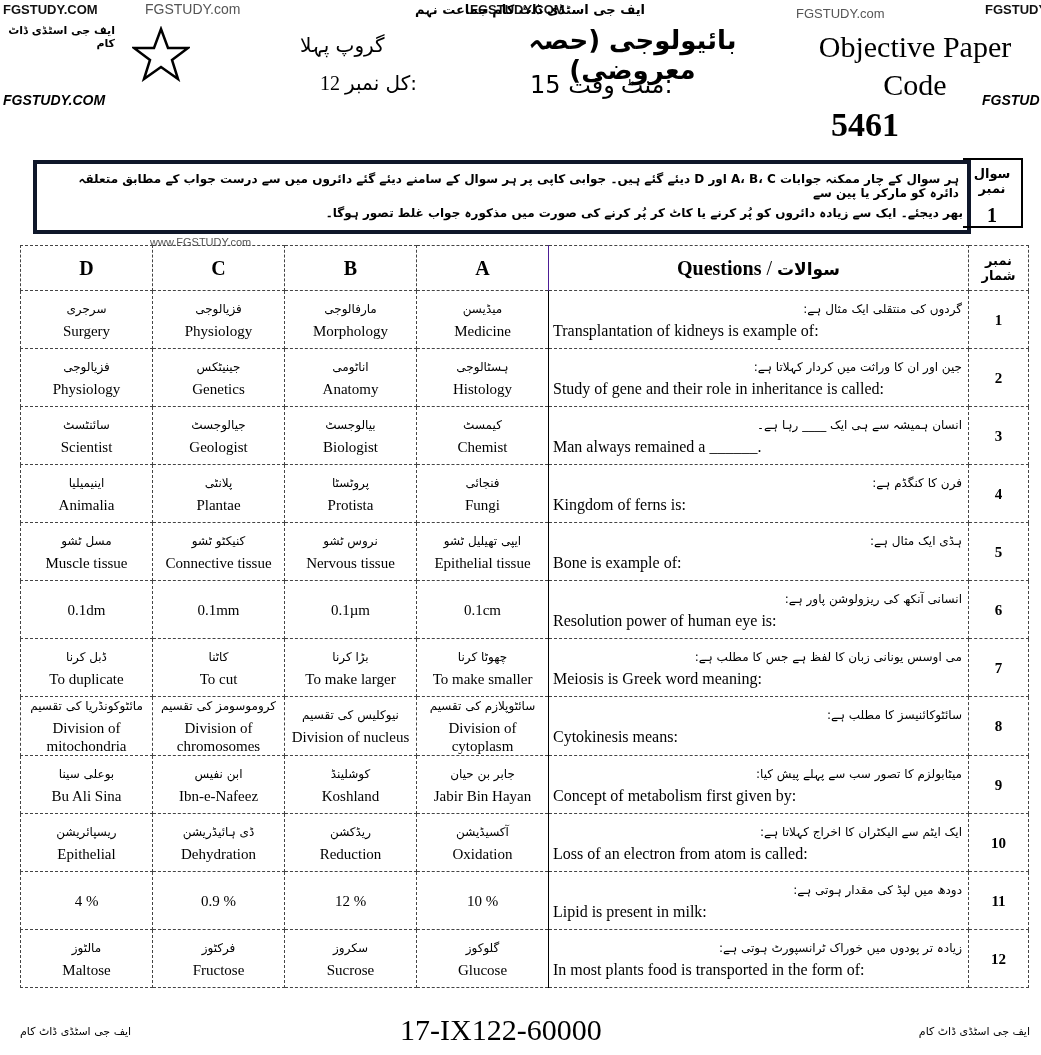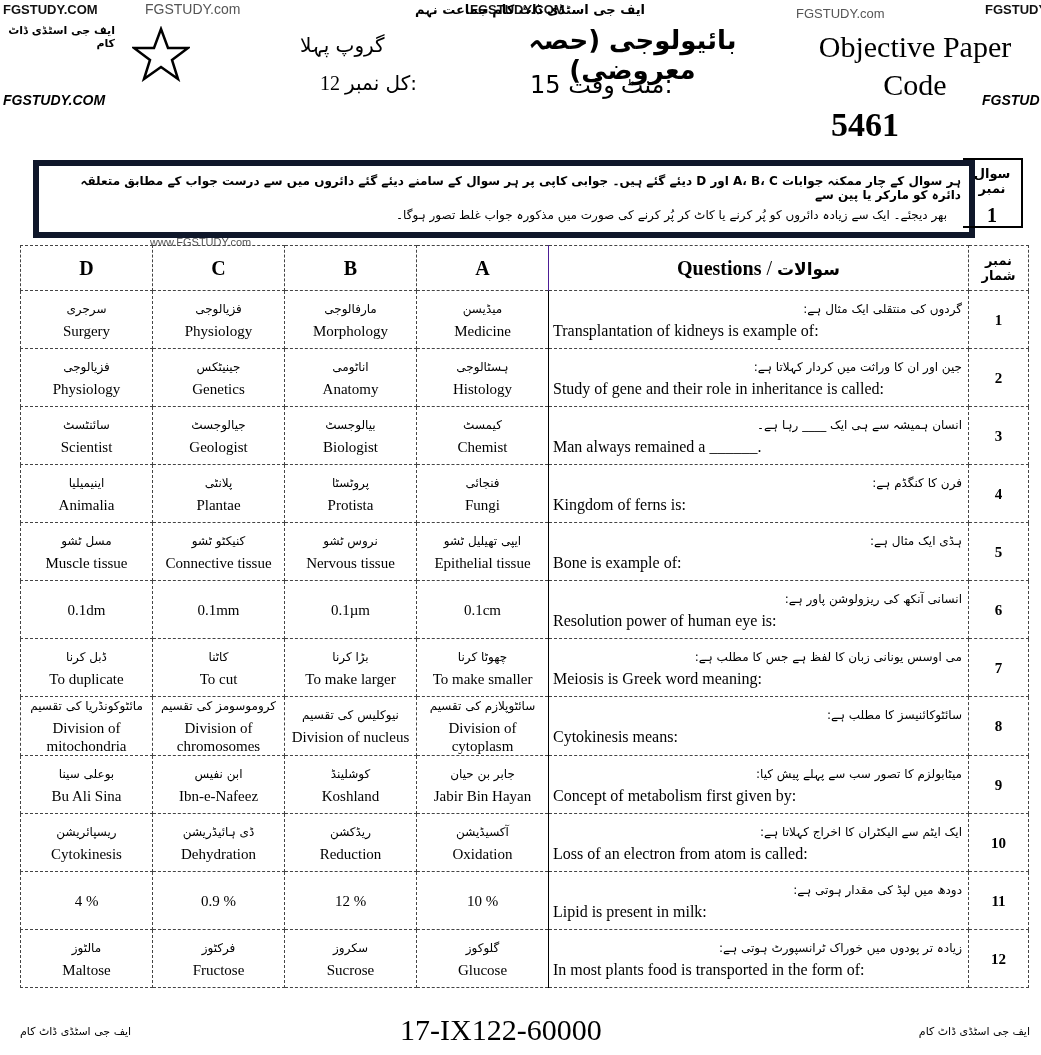--- a/index.html
+++ b/index.html
@@ -9,21 +9,21 @@
   .wm { font-family:"Liberation Sans", sans-serif; font-weight:bold; font-size:13px; color:#111; }
   .wm-light { font-family:"Liberation Sans", sans-serif; font-size:13px; color:#555; }
   .wm-italic { font-family:"Liberation Sans", sans-serif; font-weight:bold; font-style:italic; font-size:14px; }
   .urdu { direction:rtl; font-family:"DejaVu Sans", sans-serif; }
   .small-urdu { font-size:11px; direction:rtl; font-family:"DejaVu Sans", sans-serif; }
 
   #title-block { left:300px; top:2px; width:460px; text-align:center; }
   #code-block { left:790px; top:28px; width:250px; text-align:center; font-size:30px; line-height:38px; }
 
   .instr { left:5px; top:158px; width:1030px; height:76px; }
-  .instr-box { position:absolute; left:28px; top:2px; width:930px; height:66px; border:6px solid #0f172a; }
+  .instr-box { position:absolute; left:28px; top:2px; width:930px; height:66px; border:4px solid #0f172a; }
   .instr-q { position:absolute; right:0; top:0; width:58px; height:66px; border:2px solid #000; border-left:none; text-align:center; }
 
   table.mcq { position:absolute; left:20px; top:245px; width:1008px; border-collapse:collapse; table-layout:fixed; }
   table.mcq td, table.mcq th { border:1px dashed #444; text-align:center; vertical-align:middle; padding:0; }
   table.mcq th { height:44px; font-size:20px; font-weight:bold; }
   table.mcq td.opt { height:57px; font-size:15px; line-height:18px; }
   table.mcq td.q { text-align:left; padding-left:4px; border-left:1px solid #000; border-right:1px dashed #444; }
   .opt .ur { display:block; font-size:12px; direction:rtl; font-family:"DejaVu Sans", sans-serif; margin-bottom:4px; }
   .q .ur { display:block; text-align:right; direction:rtl; font-size:12px; font-family:"DejaVu Sans", sans-serif; padding-right:6px; margin-bottom:4px; }
   .q .en { font-size:16px; }
@@ -68,21 +68,21 @@
 
 <div id="code-block" class="abs">
   <div>Objective Paper</div>
   <div>Code</div>
   <div style="font-weight:bold;font-size:34px;margin-top:2px;margin-left:-100px;">5461</div>
 </div>
 
 <div class="abs instr">
   <div class="instr-box">
     <div class="urdu" style="font-size:12px;padding:8px 8px 2px 8px;font-weight:bold;">ہر سوال کے چار ممکنہ جوابات A، B، C اور D دیئے گئے ہیں۔ جوابی کاپی پر ہر سوال کے سامنے دیئے گئے دائروں میں سے درست جواب کے مطابق متعلقہ دائرہ کو مارکر یا پین سے</div>
-    <div class="urdu" style="font-size:12px;padding:4px 22px;font-weight:normal;">بھر دیجئے۔ ایک سے زیادہ دائروں کو پُر کرنے یا کاٹ کر پُر کرنے کی صورت میں مذکورہ جواب غلط تصور ہوگا۔</div>
+    <div class="urdu" style="font-size:12px;padding:4px 4px;font-weight:bold;">بھر دیجئے۔ ایک سے زیادہ دائروں کو پُر کرنے یا کاٹ کر پُر کرنے کی صورت میں مذکورہ جواب غلط تصور ہوگا۔</div>
   </div>
   <div class="instr-q" style="left:958px;">
     <div class="urdu" style="font-size:13px;font-weight:bold;margin-top:6px;text-align:center;">سوال نمبر</div>
     <div style="font-size:20px;font-weight:bold;margin-top:8px;">1</div>
   </div>
 </div>
 
 <div class="abs wm-light" style="left:150px;top:236px;font-size:11px;">www.FGSTUDY.com</div>
 
 <table class="mcq">
@@ -184,21 +184,21 @@
   <tr>
     <td class="opt"><span class="ur">بوعلی سینا</span><span>Bu Ali Sina</span></td>
     <td class="opt"><span class="ur">ابن نفیس</span><span>Ibn-e-Nafeez</span></td>
     <td class="opt"><span class="ur">کوشلینڈ</span><span>Koshland</span></td>
     <td class="opt"><span class="ur">جابر بن حیان</span><span>Jabir Bin Hayan</span></td>
     <td class="opt q"><span class="ur">میٹابولزم کا تصور سب سے پہلے پیش کیا:</span><span class="en">Concept of metabolism first given by:</span></td>
     <td class="opt num">9</td>
   </tr>
 
   <tr>
-    <td class="opt"><span class="ur">ریسپائریشن</span><span>Cytokinesis</span></td>
+    <td class="opt"><span class="ur">ریسپائریشن</span><span>Epithelial</span></td>
     <td class="opt"><span class="ur">ڈی ہائیڈریشن</span><span>Dehydration</span></td>
     <td class="opt"><span class="ur">ریڈکشن</span><span>Reduction</span></td>
     <td class="opt"><span class="ur">آکسیڈیشن</span><span>Oxidation</span></td>
     <td class="opt q"><span class="ur">ایک ایٹم سے الیکٹران کا اخراج کہلاتا ہے:</span><span class="en">Loss of an electron from atom is called:</span></td>
     <td class="opt num">10</td>
   </tr>
 
   <tr>
     <td class="opt"><span>4 %</span></td>
     <td class="opt"><span>0.9 %</span></td>

